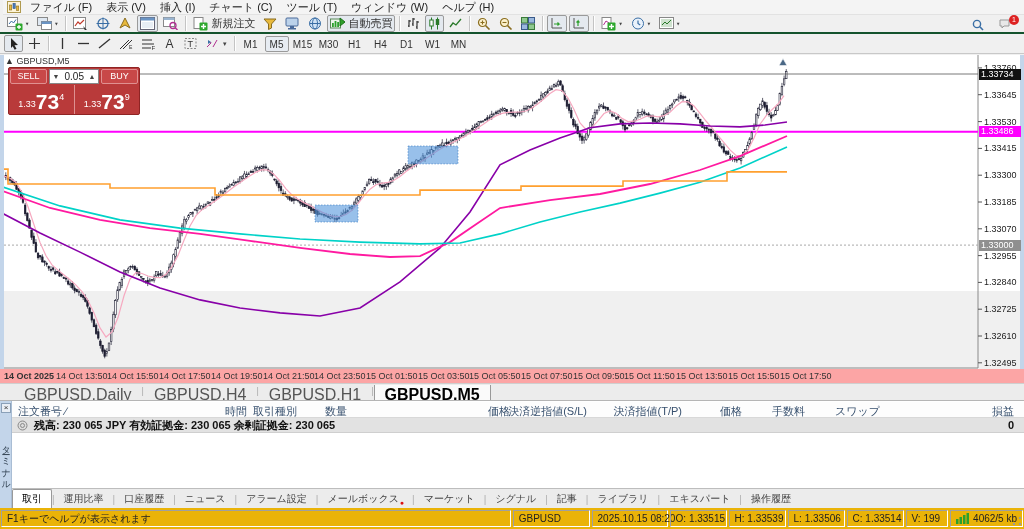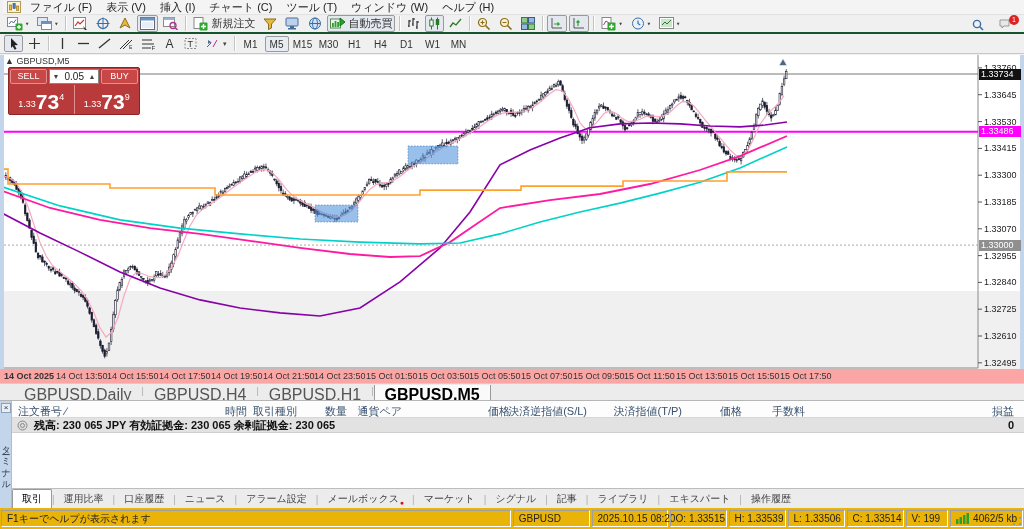--- a/index.html
+++ b/index.html
@@ -1220,26 +1220,26 @@
   <div id="terminal">
     <div id="term-strip">
       <div id="term-close">×</div>
       <div id="term-vlabel">ターミナル</div>
     </div>
     <div id="term-header">
         <span class="th-cell" style="left: 6px;">注文番号 ∕</span>
         <span class="th-cell" style="left: 85px; width: 150px; text-align: right;">時間</span>
         <span class="th-cell" style="left: 135px; width: 150px; text-align: right;">取引種別</span>
         <span class="th-cell" style="left: 185px; width: 150px; text-align: right;">数量</span>
-        <span class="th-cell" style="left: 240px; width: 150px; text-align: right;">通貨ペア</span>
         <span class="th-cell" style="left: 348px; width: 150px; text-align: right;">価格</span>
         <span class="th-cell" style="left: 425px; width: 150px; text-align: right;">決済逆指値(S/L)</span>
         <span class="th-cell" style="left: 520px; width: 150px; text-align: right;">決済指値(T/P)</span>
         <span class="th-cell" style="left: 580px; width: 150px; text-align: right;">価格</span>
         <span class="th-cell" style="left: 643px; width: 150px; text-align: right;">手数料</span>
+        <span class="th-cell" style="left: 718px; width: 150px; text-align: right;">スワップ</span>
         <span class="th-cell" style="left: 852px; width: 150px; text-align: right;">損益</span>
       </div>
     <div id="balance-row">
       <svg class="ic" width="11" height="11" viewBox="0 0 11 11" style="margin-left:5px">
         <circle cx="5.5" cy="5.5" r="4.5" fill="#dcdcdc" stroke="#8a8a8a"></circle>
           <circle cx="5.5" cy="5.5" r="2" fill="none" stroke="#8a8a8a"></circle>
       </svg>
       <span class="bal-text">残高: 230 065 JPY   有効証拠金: 230 065   余剰証拠金: 230 065</span>
       <span id="balance-profit">0</span>
     </div>

